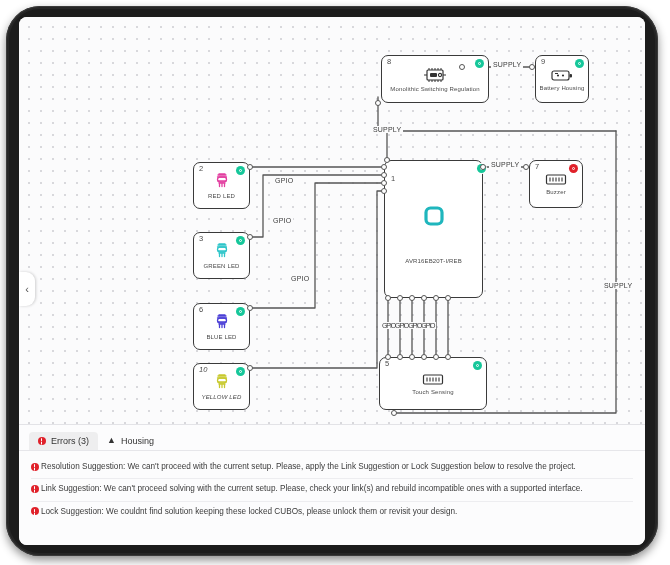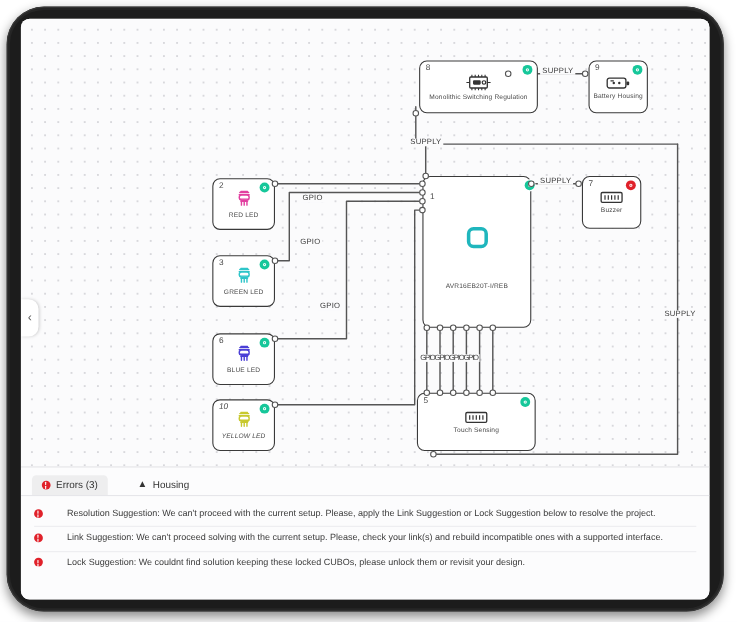--- a/index.html
+++ b/index.html
@@ -75,39 +75,39 @@
     position:absolute;font-size:7px;color:#3a3a3a;background:#fbfbfc;
     padding:0 2px;white-space:nowrap;z-index:12;letter-spacing:.2px;
   }
 
   
   #panel{
     position:absolute;left:0;top:407px;width:626px;height:121px;
     background:#fcfcfd;border-top:1px solid #e3e3e7;box-sizing:border-box;
   }
   #tabs{
-    display:flex;align-items:center;gap:18px;padding:6px 10px 0 10px;
+    display:flex;align-items:center;gap:0;padding:6px 10px 0 10px;
     border-bottom:1px solid #e6e6ea;height:26px;box-sizing:border-box;
   }
   .tab{
     display:flex;align-items:center;gap:5px;font-size:9px;color:#333;
     padding:4px 9px;border-radius:4px 4px 0 0;cursor:pointer;
   }
   .tab.active{background:#eeeeef;}
   .dot-err{
     width:8px;height:8px;border-radius:50%;background:#e0212a;position:relative;
     flex:0 0 auto;
   }
   .dot-err:after{
     content:"";position:absolute;left:3px;top:1.6px;width:1.3px;height:3px;
     background:#fff;border-radius:1px;box-shadow:0 3.6px 0 #fff;
   }
   .warn-tri{font-size:9px;color:#333;line-height:1;}
   #messages{padding:6px 12px 0 12px;}
-  .msg{display:flex;align-items:flex-start;gap:22px;padding:5px 0 6px 0;
+  .msg{display:flex;align-items:flex-start;gap:2px;padding:5px 0 6px 0;
        border-bottom:1px solid #ededf0;}
   .msg:last-child{border-bottom:none;}
   .msg .txt{font-size:8.2px;color:#3b3b3b;line-height:1.25;}
   .msg .dot-err{margin-top:.5px;}
 </style>
 </head>
 <body>
 
 <div id="device">
   <div id="screen">

